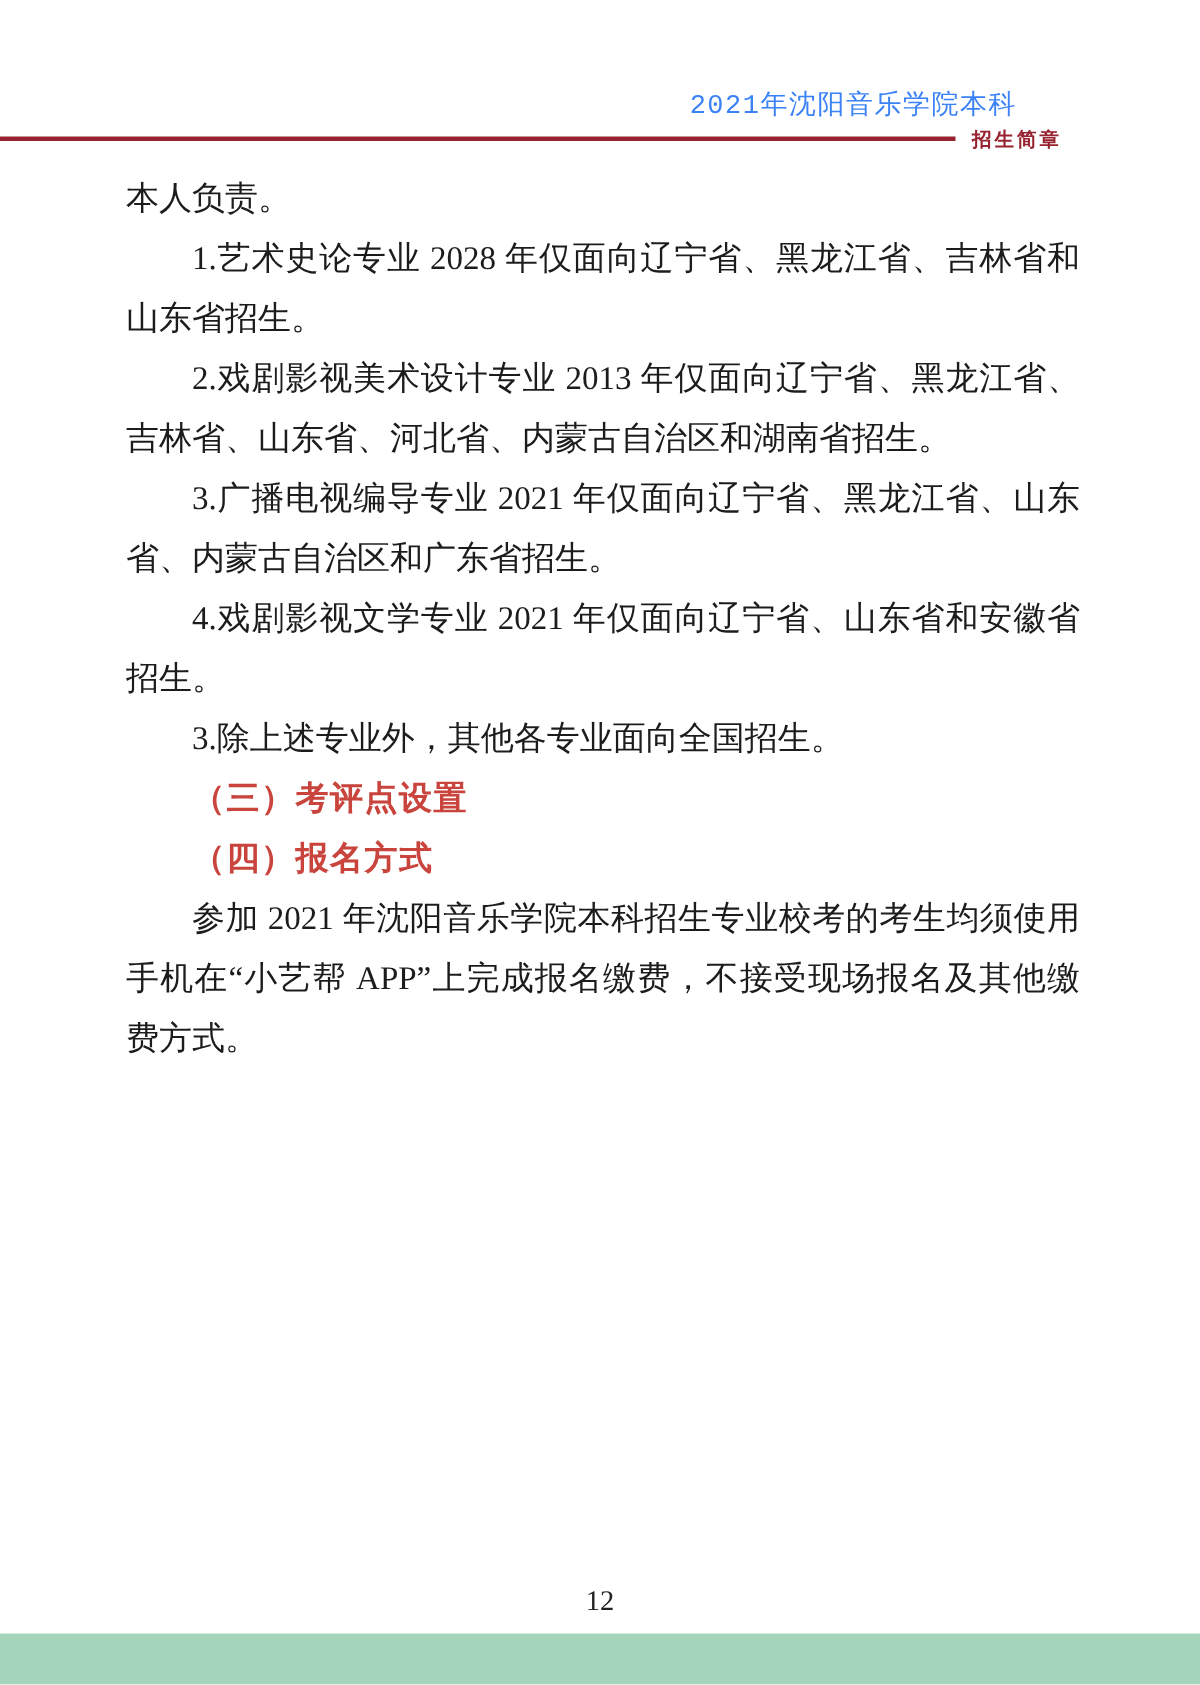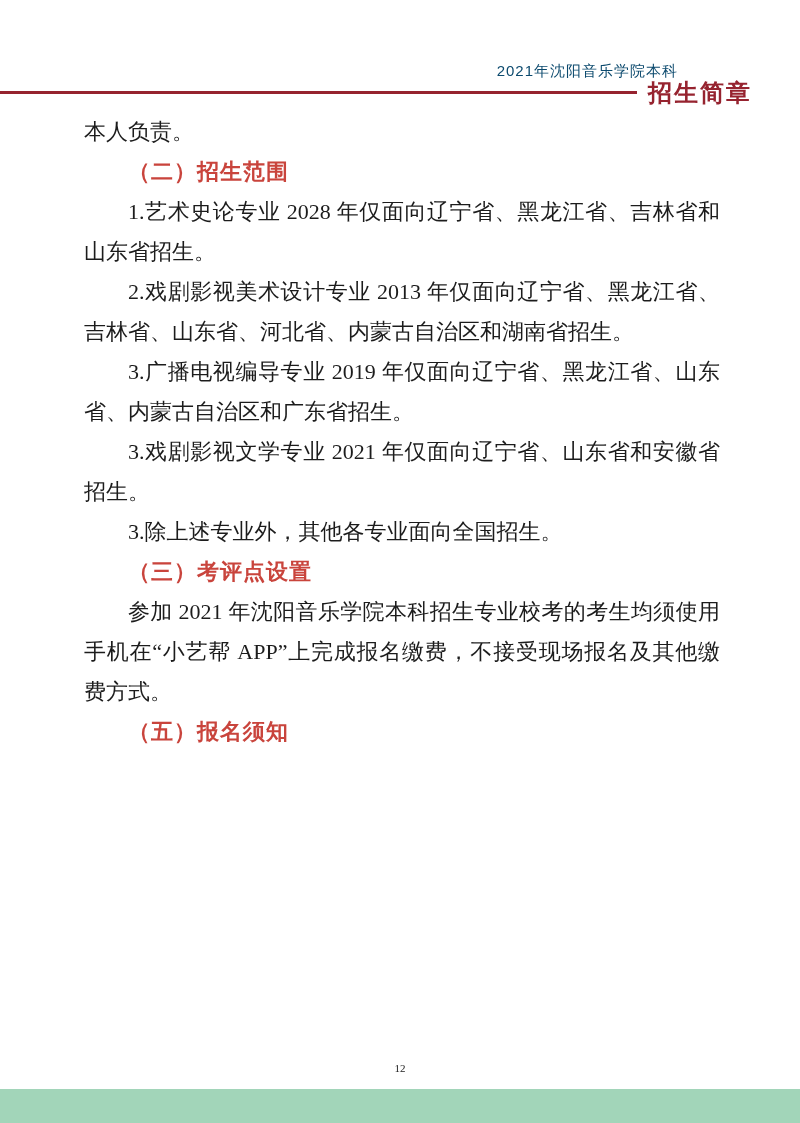--- a/index.html
+++ b/index.html
@@ -11,40 +11,40 @@
     background: #ffffff;
     overflow: hidden;
     font-family: "Liberation Serif", "DejaVu Serif", serif;
   }
 
   
   .header-title {
     position: absolute;
     top: 60px;
     right: 122px;
-    font-family: Liberation Sans, sans-serif;
-    font-size: 15px;
+    font-family: Liberation Mono, monospace;
+    font-size: 18px;
     line-height: 22px;
     letter-spacing: 1px;
-    color: #0c4a6e;
+    color: #3b82f6;
   }
   .header-rule {
     position: absolute;
     top: 91px;
     left: 0;
     width: 637px;
     height: 3px;
     background: #96232f;
   }
   .header-subtitle {
     position: absolute;
     top: 81px;
     left: 648px;
     font-family: "Liberation Sans", "DejaVu Sans", sans-serif;
-    font-size: 24px;
+    font-size: 13px;
     line-height: 24px;
     font-weight: bold;
     letter-spacing: 2px;
     color: #96232f;
   }
 
   
   .doc-body {
     position: absolute;
     top: 112px;
@@ -70,21 +70,21 @@
     letter-spacing: 1px;
   }
 
   
   .page-number {
     position: absolute;
     top: 1058px;
     left: 0;
     width: 100%;
     text-align: center;
-    font-size: 11px;
+    font-size: 19px;
     line-height: 20px;
     color: #222222;
     font-family: "Liberation Serif", "DejaVu Serif", serif;
   }
   .footer-bar {
     position: absolute;
     top: 1089px;
     left: 0;
     width: 100%;
     height: 34px;
@@ -97,28 +97,27 @@
 <div class="page">
 
   <div class="header-title">2021年沈阳音乐学院本科</div>
 
   <div class="header-rule"></div>
 
   <div class="header-subtitle">招生简章</div>
 
   <div class="doc-body">
       <p class="">本人负责。</p>
-      <p class="heading">（二）招生范围</p>
       <p class="indent">1.艺术史论专业 2028 年仅面向辽宁省、黑龙江省、吉林省和山东省招生。</p>
       <p class="indent">2.戏剧影视美术设计专业 2013 年仅面向辽宁省、黑龙江省、吉林省、山东省、河北省、内蒙古自治区和湖南省招生。</p>
-      <p class="indent">3.广播电视编导专业 2019 年仅面向辽宁省、黑龙江省、山东省、内蒙古自治区和广东省招生。</p>
-      <p class="indent">3.戏剧影视文学专业 2021 年仅面向辽宁省、山东省和安徽省招生。</p>
+      <p class="indent">3.广播电视编导专业 2021 年仅面向辽宁省、黑龙江省、山东省、内蒙古自治区和广东省招生。</p>
+      <p class="indent">4.戏剧影视文学专业 2021 年仅面向辽宁省、山东省和安徽省招生。</p>
       <p class="indent">3.除上述专业外，其他各专业面向全国招生。</p>
       <p class="heading">（三）考评点设置</p>
+      <p class="heading">（四）报名方式</p>
       <p class="indent">参加 2021 年沈阳音乐学院本科招生专业校考的考生均须使用手机在“小艺帮 APP”上完成报名缴费，不接受现场报名及其他缴费方式。</p>
-      <p class="heading">（五）报名须知</p>
     </div>
 
   <div class="page-number">12</div>
 
   <div class="footer-bar"></div>
 
 </div>
 
 </body></html>

